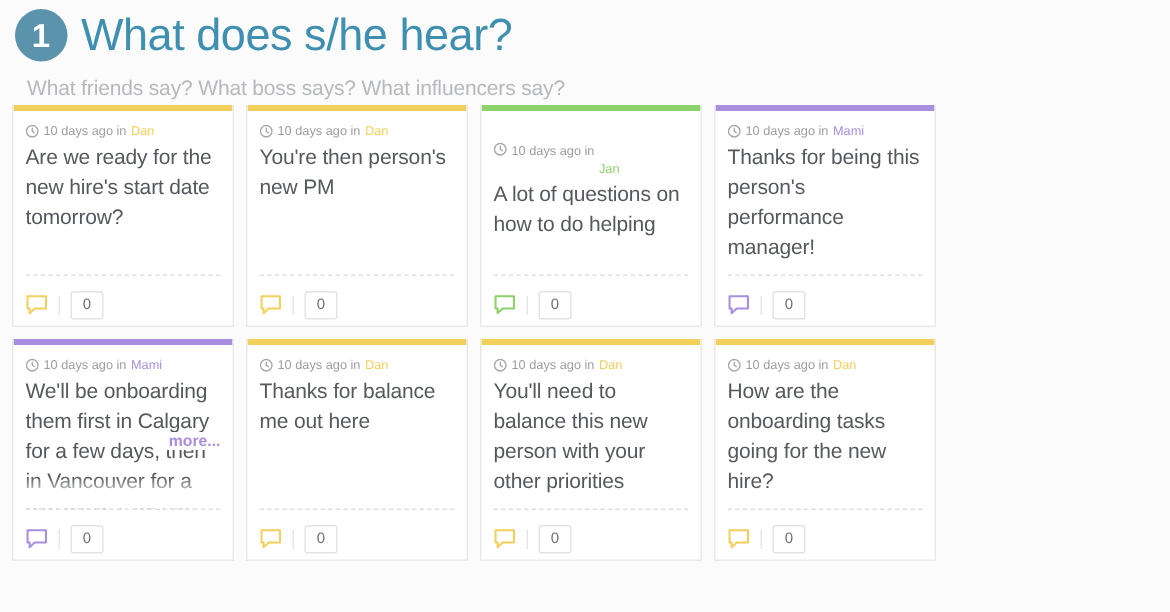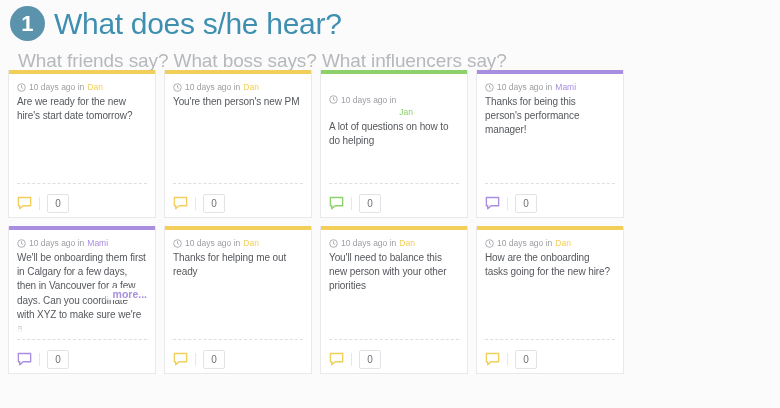--- a/index.html
+++ b/index.html
@@ -22,21 +22,21 @@
   }
   .badge span {
     color: #ffffff; font-size: 22px; font-weight: bold;
     line-height: 1; letter-spacing: 0.5px;
   }
   .page-title {
     color: #3f8fb0; font-size: 30px; font-weight: normal;
     letter-spacing: -0.3px; line-height: 1.05;
   }
   .subtitle {
-    color: #b6b8bb; font-size: 19px;
+    color: #b6b8bb; font-size: 14px;
     margin: 9px 0 0 8px; letter-spacing: -0.1px;
   }
 
   
   .grid {
     position: absolute; left: 8px; top: 70px;
     width: 764px;
     display: flex; flex-wrap: wrap;
     gap: 8px 8px;
   }
@@ -57,21 +57,21 @@
     overflow: hidden;
   }
   .meta {
     display: flex; align-items: center; gap: 3px;
     font-size: 8.5px; color: #9b9da1; white-space: nowrap;
     margin-bottom: 3px;
   }
   .clock-icon { display: inline-flex; width: 9px; height: 9px; flex: 0 0 auto; }
   .meta-author { font-weight: normal; }
   .body-text {
-    font-size: 10px; line-height: 1.42; color: #55585d;
+    font-size: 14px; line-height: 1.42; color: #55585d;
     letter-spacing: -0.1px;
     flex: 1 1 auto; overflow: hidden;
     position: relative;
   }
   .card.truncated .body-text::after {
     content: ""; position: absolute; left: 0; right: 0; bottom: 0;
     height: 21px;
     background: linear-gradient(to bottom, rgba(255,255,255,0) 0%, rgba(255,255,255,0.93) 62%, #fff 100%);
     pointer-events: none;
   }
@@ -247,21 +247,21 @@
           <div class="meta">
             <span class="clock-icon">
               <svg viewBox="0 0 20 20" width="9" height="9">
                 <circle cx="10" cy="10" r="8.5" fill="none" stroke="#a5a7ab" stroke-width="2"></circle>
                 <path d="M10 5.5V10l3 2" fill="none" stroke="#a5a7ab" stroke-width="2" stroke-linecap="round"></path>
               </svg>
             </span>
             <span>10 days ago in</span>
             <span class="meta-author" style="color: rgb(242, 207, 91);">Dan</span>
           </div>
-          <div class="body-text">Thanks for helping me out ready</div>
+          <div class="body-text">Thanks for balance me out here</div>
         </div>
         <div class="footer">
           <span class="bubble-icon">
             <svg viewBox="0 0 22 20" width="15" height="14">
               <path d="M2 2h18v12H9l-5 4.5V14H2z" fill="none" stroke="#f2cf5b" stroke-width="2" stroke-linejoin="round"></path>
             </svg>
           </span>
           <span class="divider-v"></span>
           <span class="count">0</span>
         </div>

